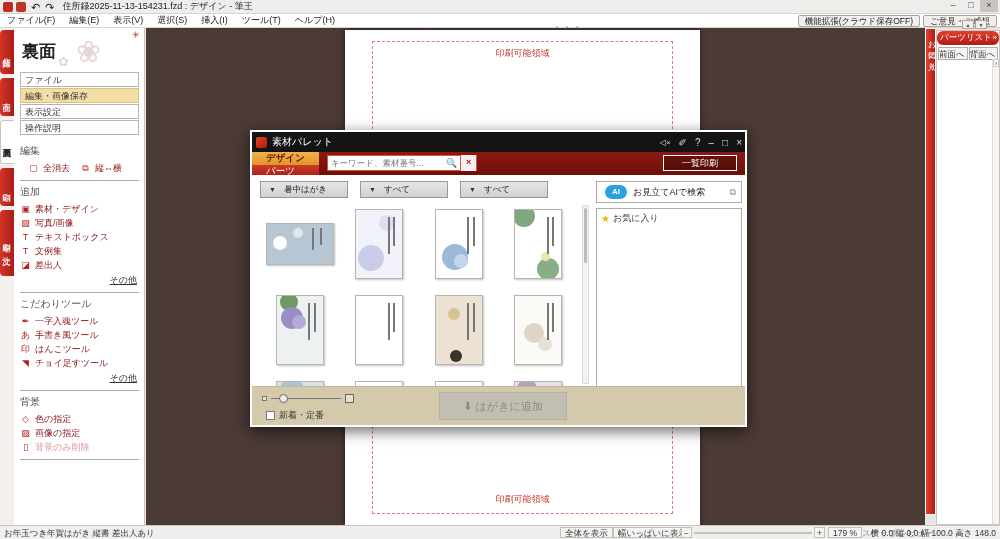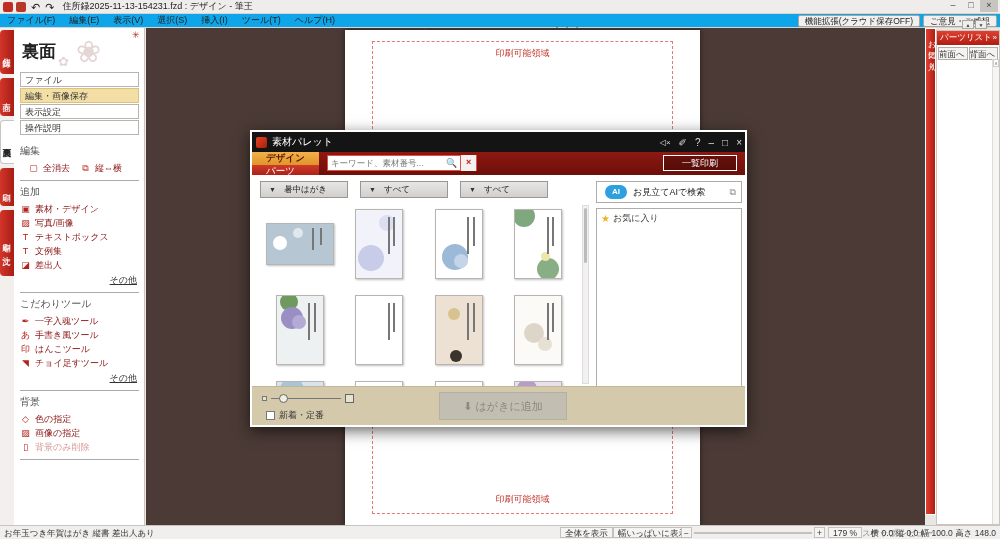--- a/index.html
+++ b/index.html
@@ -9,21 +9,21 @@
   
   #titlebar { position:absolute; left:0; top:0; width:1000px; height:14px; background:#efedec; border-bottom:1px solid #d8d4d0; display:flex; align-items:center; }
   .app-ico { width:10px; height:10px; margin-left:3px; background:#c22b21; border-radius:2px; position:relative; }
   .app-ico.save { background:#b8372b; }
   .arrow-btn { color:#222; font-size:11px; margin-left:5px; line-height:10px; cursor:default; }
   #title-text { margin-left:8px; font-size:9px; color:#222; }
   #win-controls { position:absolute; right:2px; top:0; display:flex; }
   .winbtn { width:18px; height:12px; text-align:center; font-size:9px; line-height:11px; color:#444; }
   .winbtn.close { background:#c8c4c0; }
 
-  #menubar { position:absolute; left:0; top:14px; width:1000px; height:14px; background:#0ea5e9; border-bottom:1px solid #d8d4d0; display:flex; align-items:center; }
+  #menubar { position:absolute; left:0; top:14px; width:1000px; height:14px; background:#ffffff; border-bottom:1px solid #d8d4d0; display:flex; align-items:center; }
   .menu-item { padding:0 7px; font-size:9px; color:#222; height:13px; line-height:13px; }
   #menu-right { position:absolute; right:3px; top:1px; display:flex; gap:3px; }
   .chrome-btn { border:1px solid #a8a4a0; background:#f2f0ee; font-size:8.5px; padding:0 6px; height:12px; line-height:11px; color:#222; border-radius:2px; }
   #overflow-dots { position:absolute; left:553px; top:22px; font-size:8px; color:#555; letter-spacing:2px; }
 
   
   #left-tabs { position:absolute; left:0; top:28px; width:14px; height:497px; background:#f2efec; }
   .vtab { position:absolute; left:0; width:14px; border-radius:4px 0 0 4px; writing-mode:vertical-rl; text-orientation:upright; font-size:8.5px; display:flex; align-items:center; justify-content:center; letter-spacing:1px; }
   .vtab.red { background:linear-gradient(90deg,#d3352a,#a81d15); color:#fff; }
   .vtab.active { background:#fff; color:#222; border:1px solid #c8c4c0; border-right:none; font-weight:bold; }
@@ -55,21 +55,21 @@
   .print-label { position:absolute; left:0; width:100%; text-align:center; color:#c0352b; font-size:9px; background:#fff; }
   .print-label.top { top:5px; }
   .print-label.bottom { bottom:7px; }
 
   
   #fav-strip { position:absolute; left:925px; top:28px; width:11px; height:487px; background:linear-gradient(90deg,#e04030,#b01d12); border:1px solid #fff; }
   #fav-strip-label { writing-mode:vertical-rl; text-orientation:upright; color:#fff; font-size:8px; margin:6px auto 0 auto; display:block; width:10px; letter-spacing:1px; }
   #updown { position:absolute; left:962px; top:20px; display:flex; gap:1px; }
   .ud-btn { width:12px; height:9px; border:1px solid #a8a4a0; background:#f0eeec; font-size:5px; line-height:8px; text-align:center; color:#444; }
   #parts-panel { position:absolute; left:936px; top:30px; width:64px; height:495px; background:#fff; border:1px solid #c8c4c0; }
-  #parts-header { height:14px; background:linear-gradient(180deg,#e04030,#b01d12); color:#fff; font-size:8.5px; line-height:13px; padding-left:3px; position:relative; }
+  #parts-header { height:14px; background:linear-gradient(180deg,#e04030,#b01d12); color:#fff; font-size:8.5px; line-height:13px; padding-left:3px; position:relative;border-radius:6px; }
   #parts-collapse { position:absolute; right:2px; top:0; color:#fff; font-size:8px; }
   #parts-btns { display:flex; gap:1px; padding:2px 1px; }
   .parts-btn { flex:1; border:1px solid #b0aca8; background:#f5f3f1; text-align:left; font-size:8.5px; height:13px; line-height:12px; color:#333; }
   #parts-scroll { position:absolute; right:0; top:28px; width:7px; bottom:0; border-left:1px solid #ddd; background:#f6f5f4; }
   #parts-scroll-up { height:8px; text-align:center; font-size:5px; color:#777; border:1px solid #ccc; background:#fff; line-height:7px; }
 
   
   #statusbar { position:absolute; left:0; top:525px; width:1000px; height:14px; background:#f0efee; border-top:1px solid #c8c4c0; font-size:8.5px; color:#333; }
   #status-left { position:absolute; left:4px; top:2px; }
   .status-seg { position:absolute; top:1px; height:11px; line-height:10px; border:1px solid #c4c0bc; background:#f6f4f2; padding:0 4px; }

